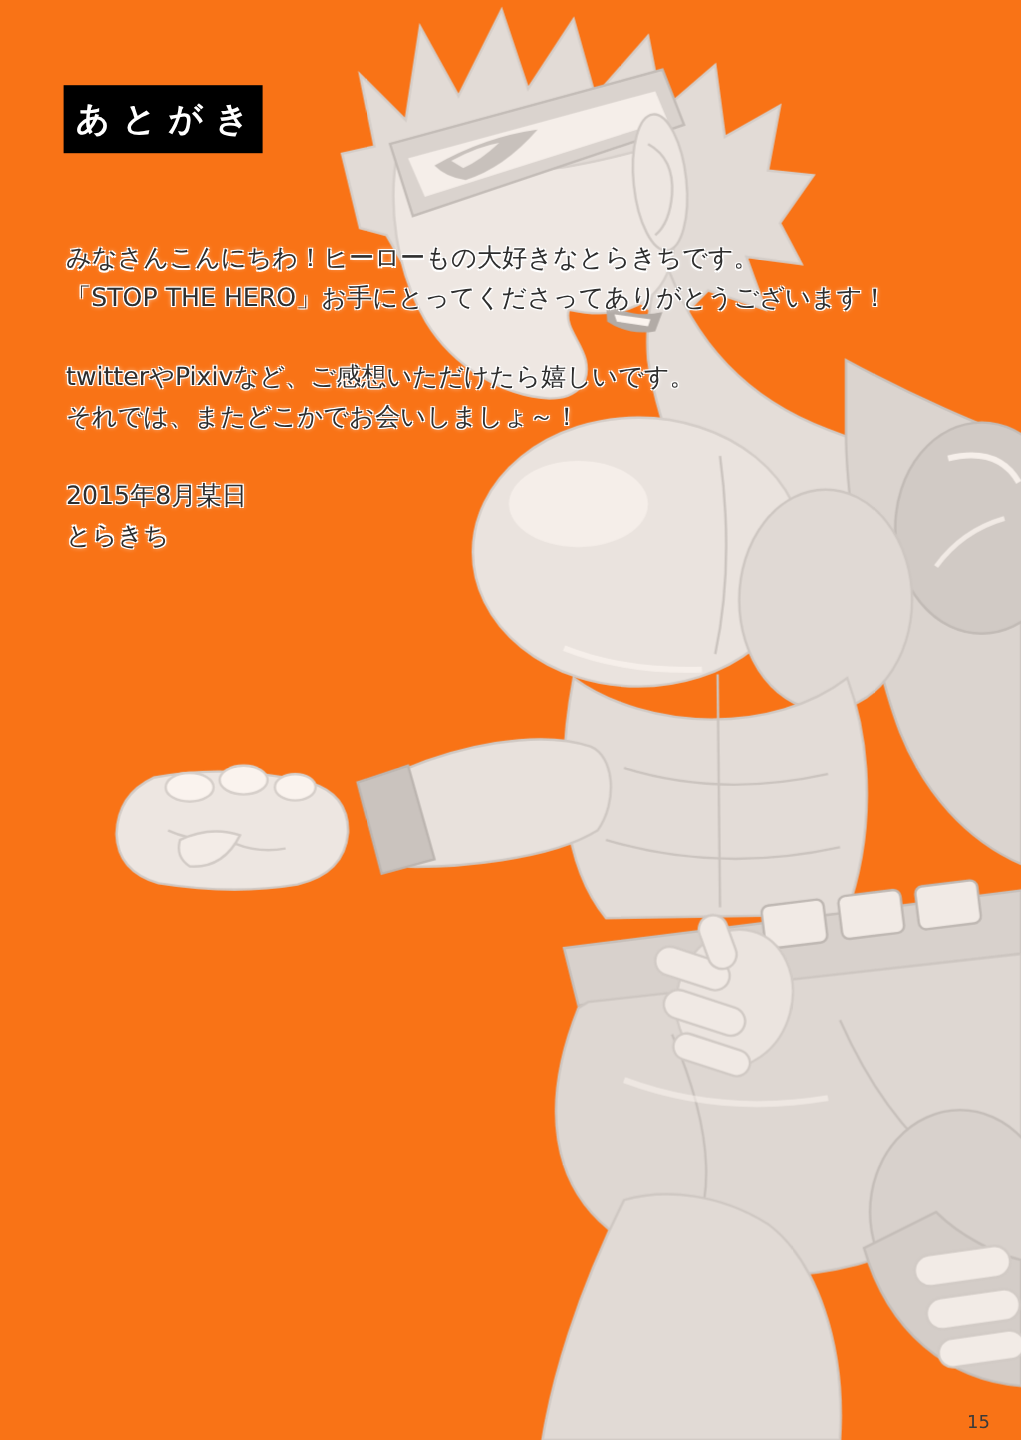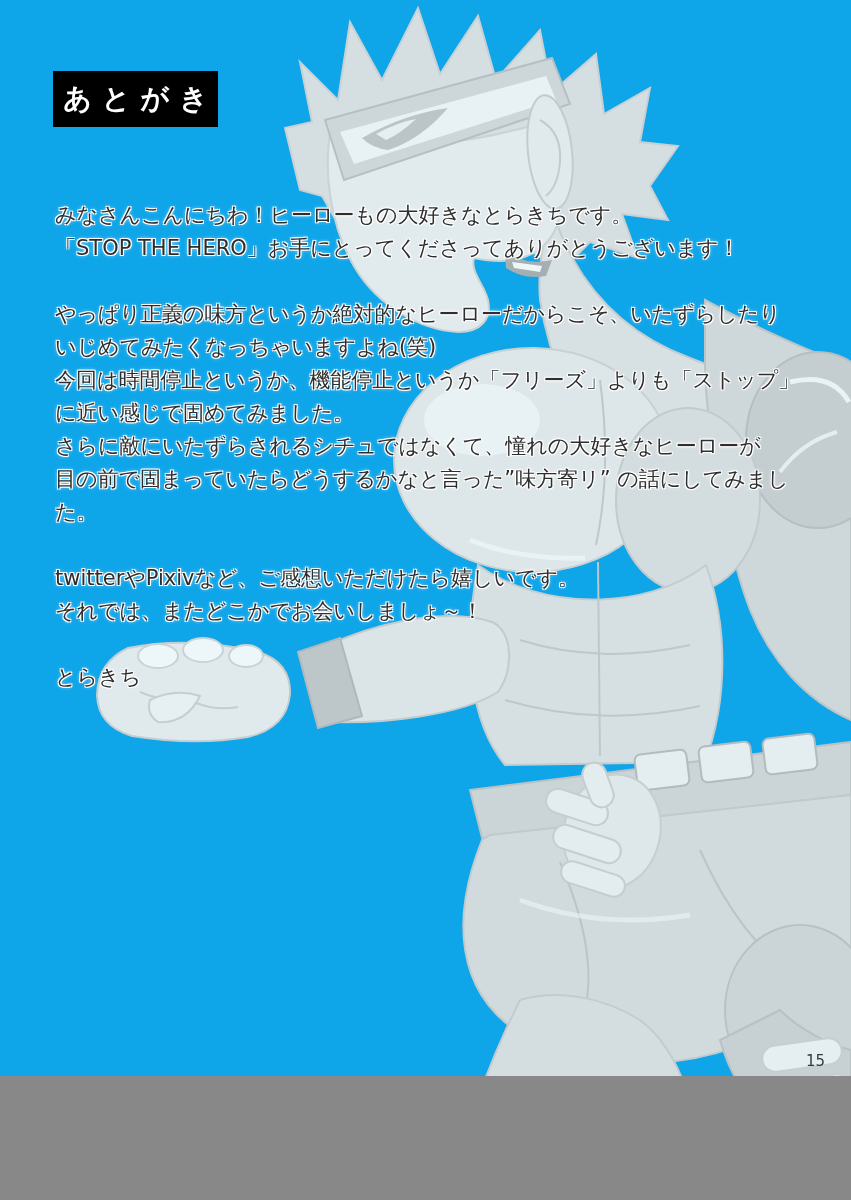--- a/index.html
+++ b/index.html
@@ -1,17 +1,17 @@
 <!DOCTYPE html>
 <html><head>
 <meta charset="utf-8">
 <style>
   html,body{margin:0;padding:0;background:#888;}
   .page{
-    position:relative;width:851px;height:1076px;background:#0ea5e9;
+    position:relative;width:851px;height:1200px;background:#f97316;
     overflow:hidden;margin:0 auto;
     font-family:"DejaVu Sans","Liberation Sans",sans-serif;
   }
   .art{position:absolute;inset:0;z-index:0;}
   .title-box{
     position:absolute;left:53px;top:71px;width:165px;height:56px;
     background:#000;z-index:2;
     display:flex;align-items:center;justify-content:center;
   }
   .title-box span{
@@ -121,30 +121,24 @@
   </svg>
 
   <div class="title-box">
     <span>あとがき</span>
   </div>
 
   <div class="afterword">
     <div>
         <div class="para">みなさんこんにちわ！ヒーローもの大好きなとらきちです。
 「STOP THE HERO」お手にとってくださってありがとうございます！</div>
-        <div class="para">やっぱり正義の味方というか絶対的なヒーローだからこそ、いたずらしたり
-いじめてみたくなっちゃいますよね(笑)
-今回は時間停止というか、機能停止というか「フリーズ」よりも「ストップ」
-に近い感じで固めてみました。
-さらに敵にいたずらされるシチュではなくて、憧れの大好きなヒーローが
-目の前で固まっていたらどうするかなと言った”味方寄リ” の話にしてみまし
-た。</div>
         <div class="para">twitterやPixivなど、ご感想いただけたら嬉しいです。
 それでは、またどこかでお会いしましょ～！</div>
       </div>
     <div class="colophon">
+      <div>2015年8月某日</div>
       <div>とらきち</div>
     </div>
   </div>
 
   <div class="page-number">15</div>
 
 </div>
 
 </body></html>

